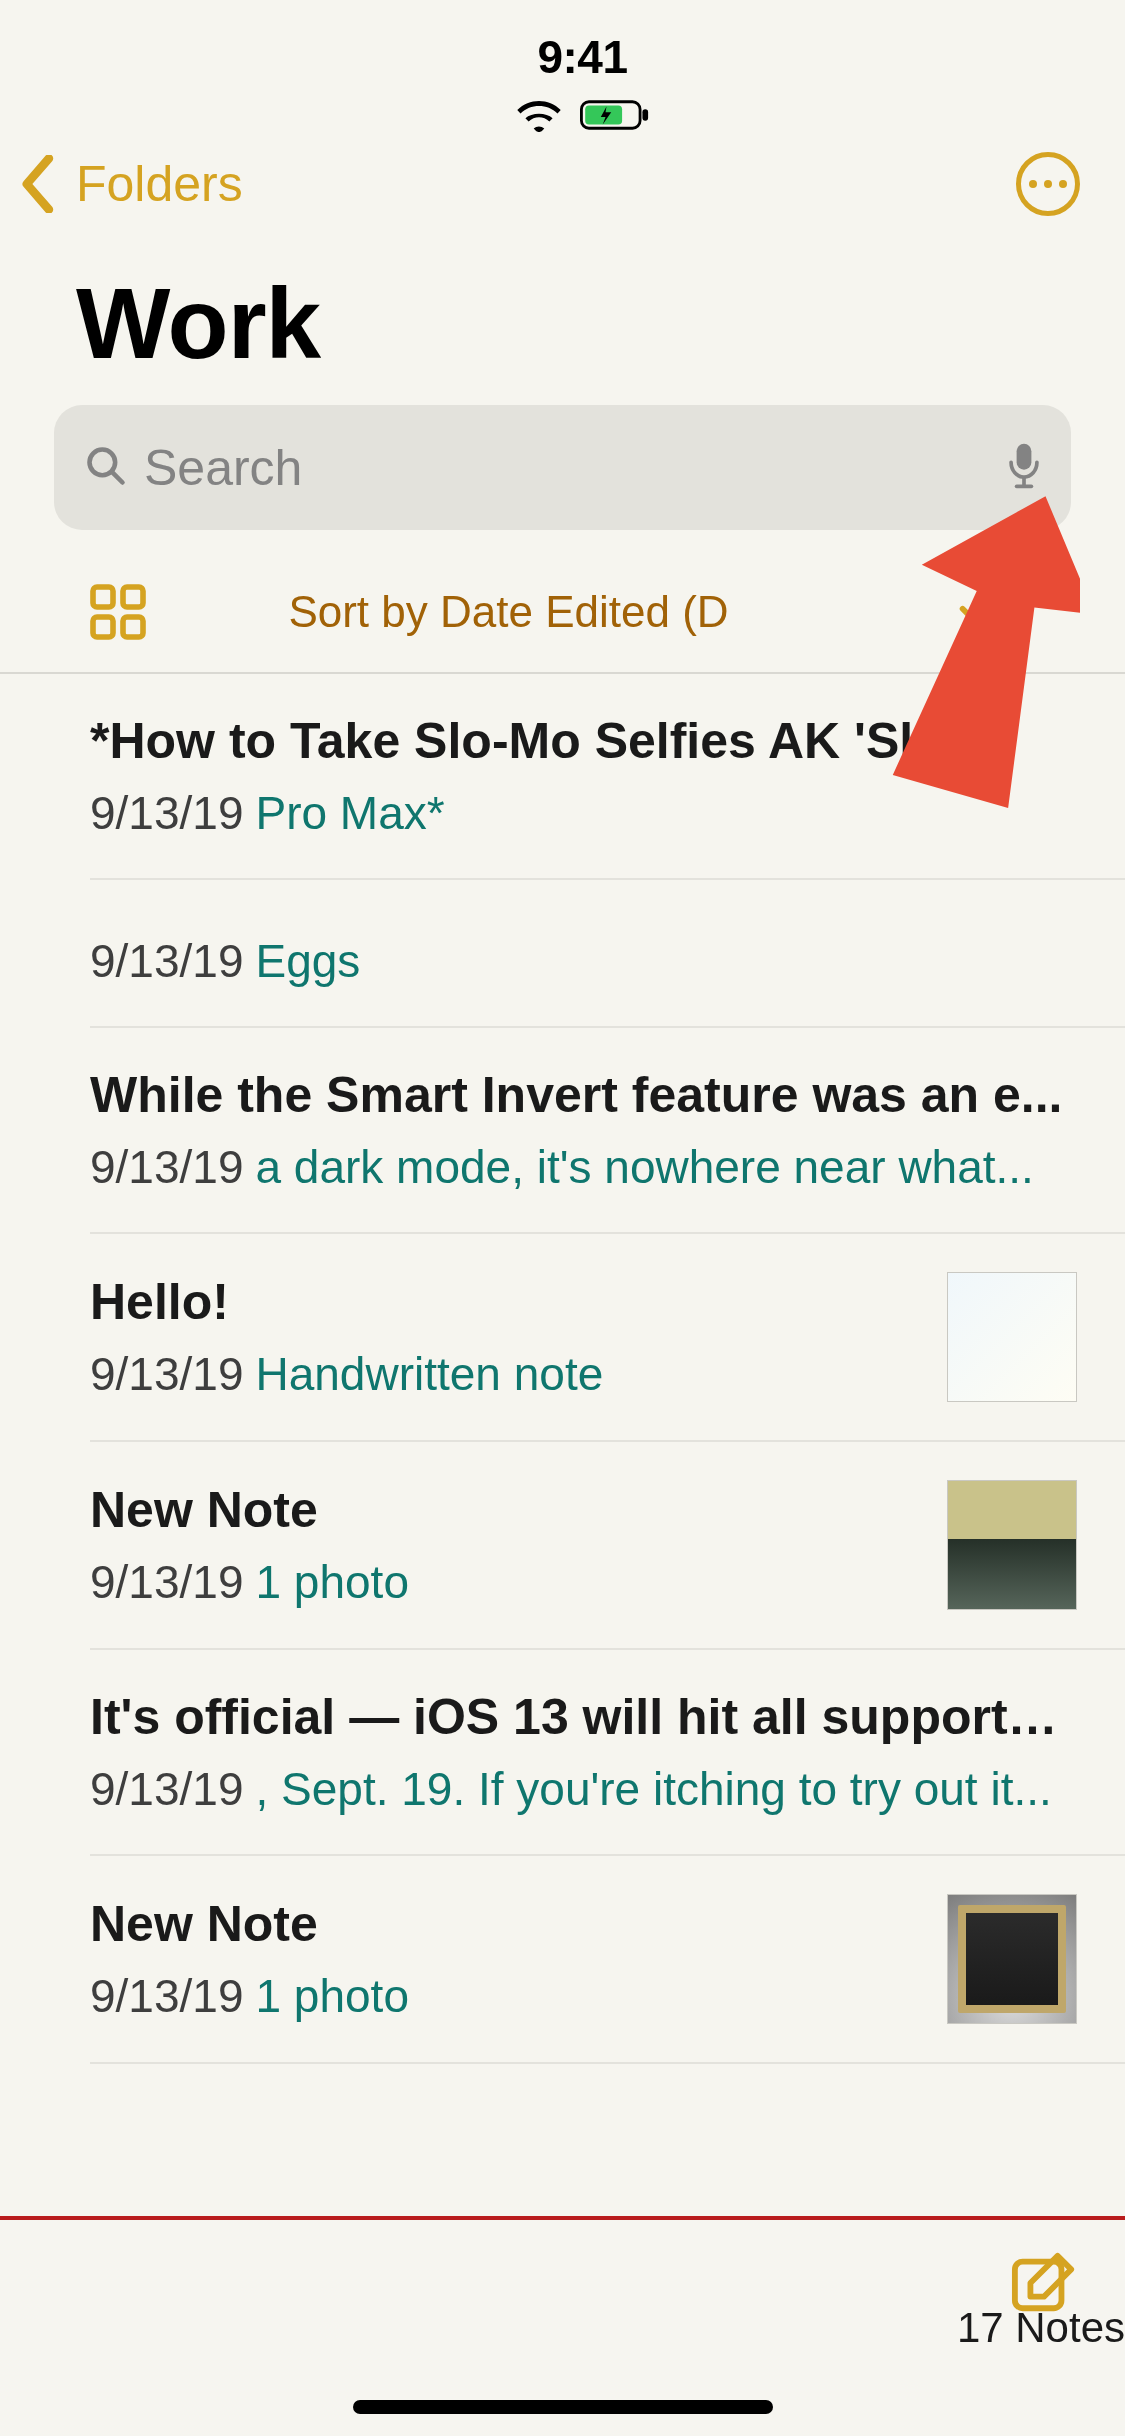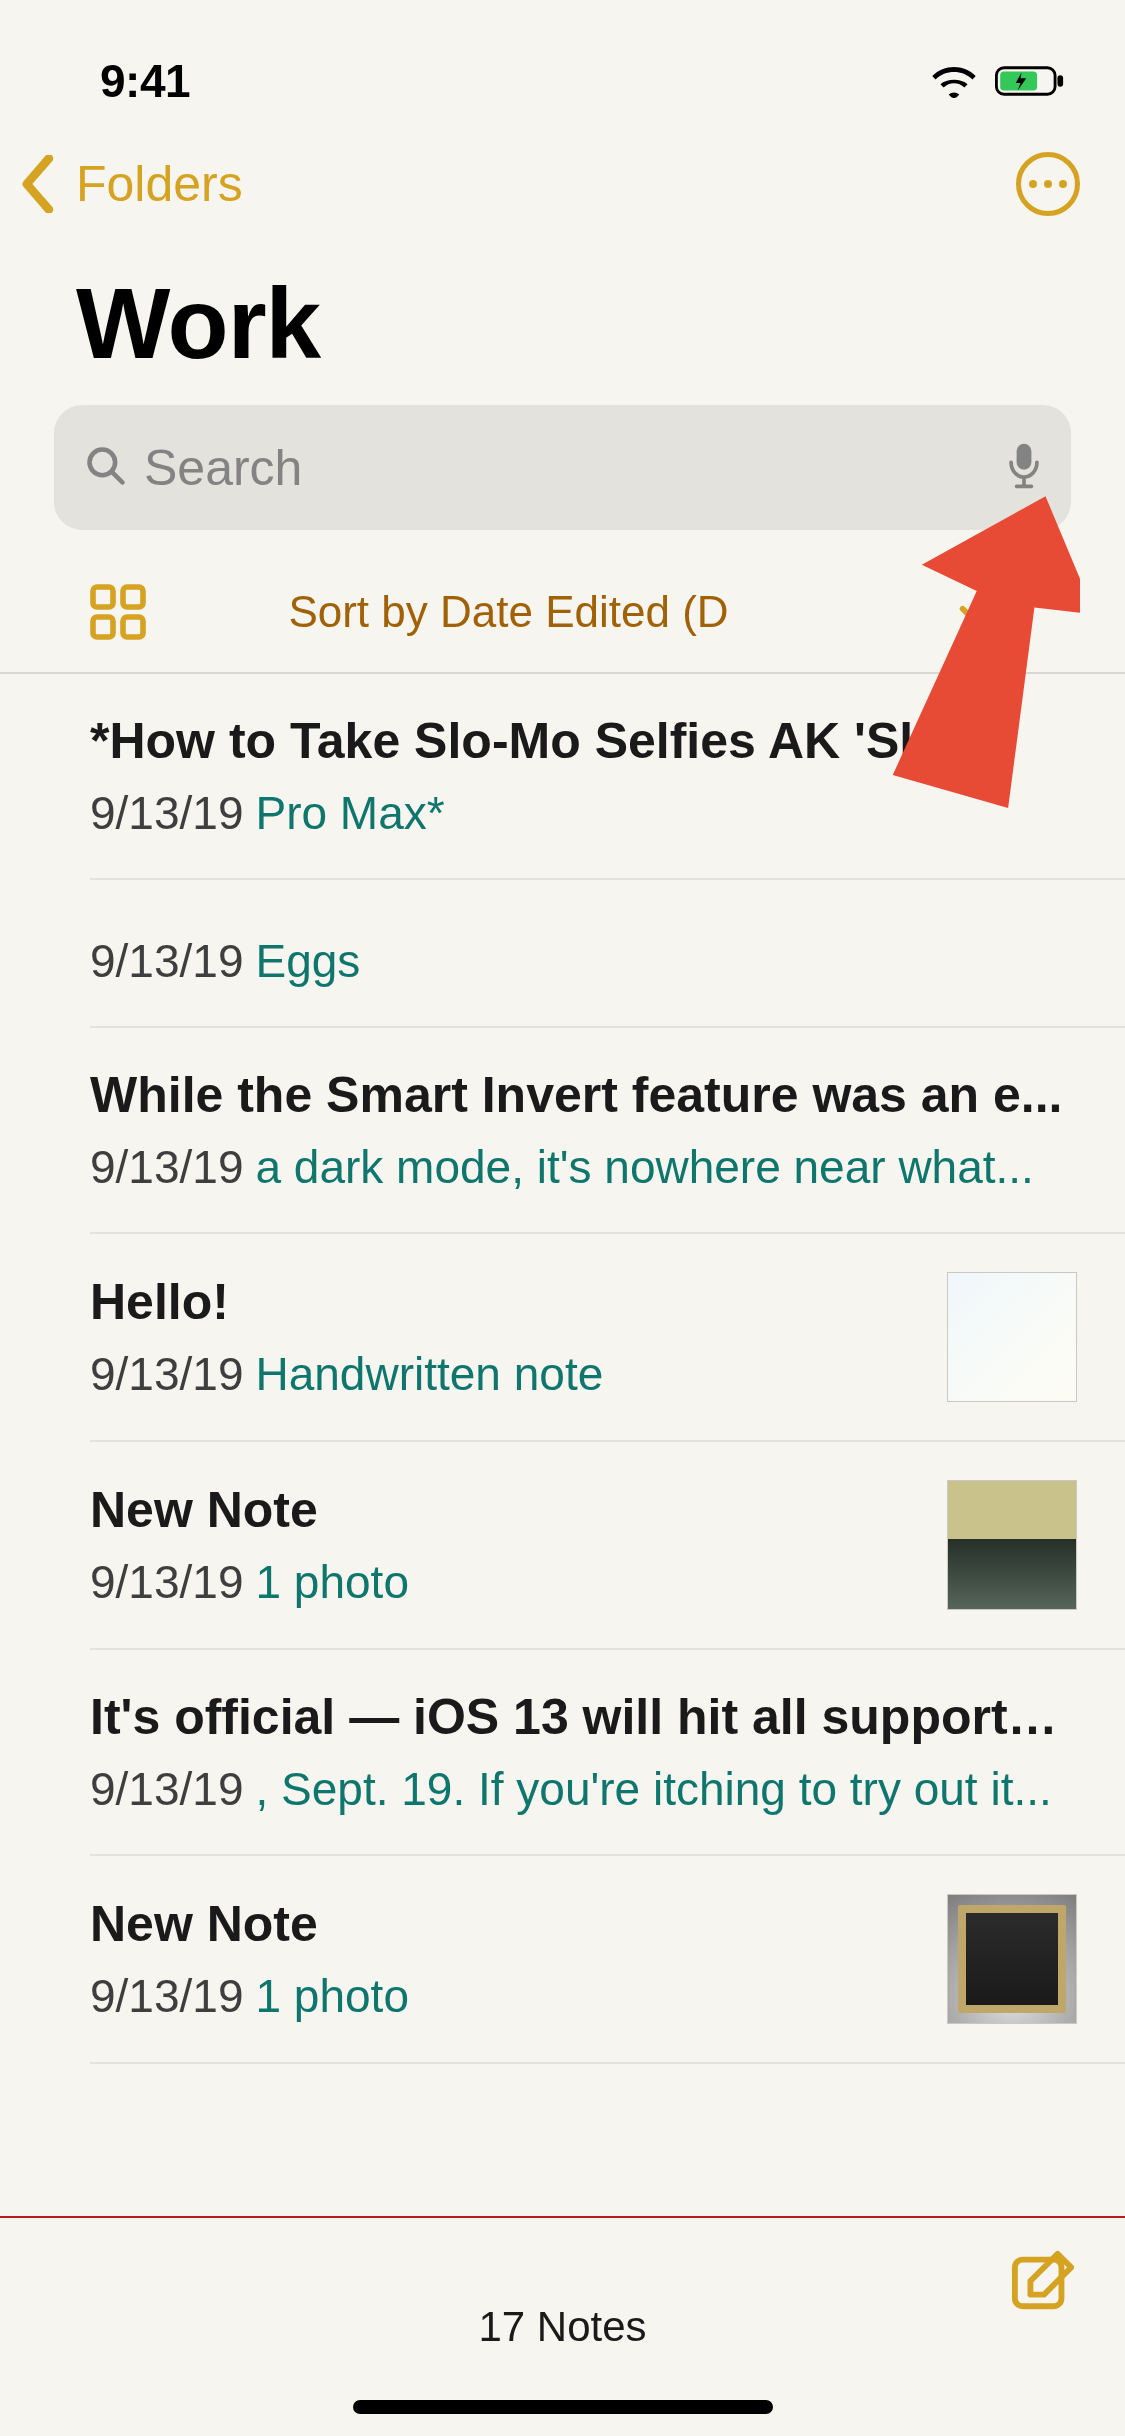--- a/index.html
+++ b/index.html
@@ -10,20 +10,21 @@
     color: #000;
     position: relative;
   }
   
   .status-bar {
     height: 132px;
     display: flex;
     align-items: center;
     justify-content: space-between;
     padding: 30px 60px 0 100px;
+    flex-direction: column;
   }
   .status-time { font-size: 46px; font-weight: 600; letter-spacing: -0.5px; }
   .status-right { display: flex; align-items: center; gap: 18px; }
   .wifi-icon svg, .battery-icon svg { display: block; }
 
   
   .nav {
     display: flex;
     align-items: center;
     justify-content: space-between;
@@ -118,22 +119,22 @@
   
   .overlay-arrow {
     position:absolute; left: 790px; top: 470px; pointer-events:none;
   }
   .overlay-arrow svg { display:block; }
 
   
   .toolbar {
     position:absolute; left:0; right:0; bottom:0; height:220px;
     background: rgba(246,245,239,0.97);
-    border-top: 2px solid #b91c1c;
-    display:flex; align-items:center; justify-content:center;
+    border-top: 4px solid #b91c1c;
+    display:flex; align-items:center; justify-content:flex-end;
   }
   .note-count { font-size: 42px; color:#1a1a1a; }
   .compose-btn {
     position:absolute; right:48px; top:30px;
     color:#d5a321;
   }
   .home-indicator {
     position:absolute; bottom:22px; left:50%; transform:translateX(-50%);
     width: 420px; height: 14px; background:#000; border-radius: 10px;
   }

